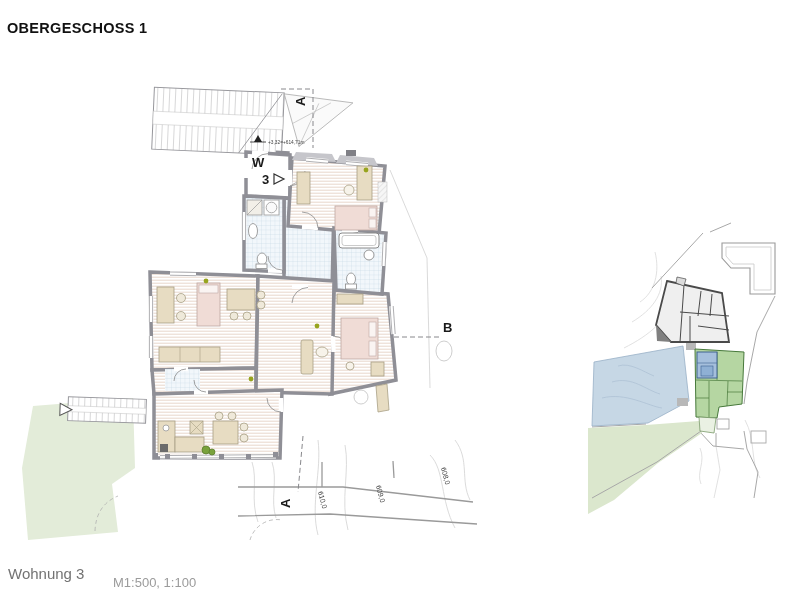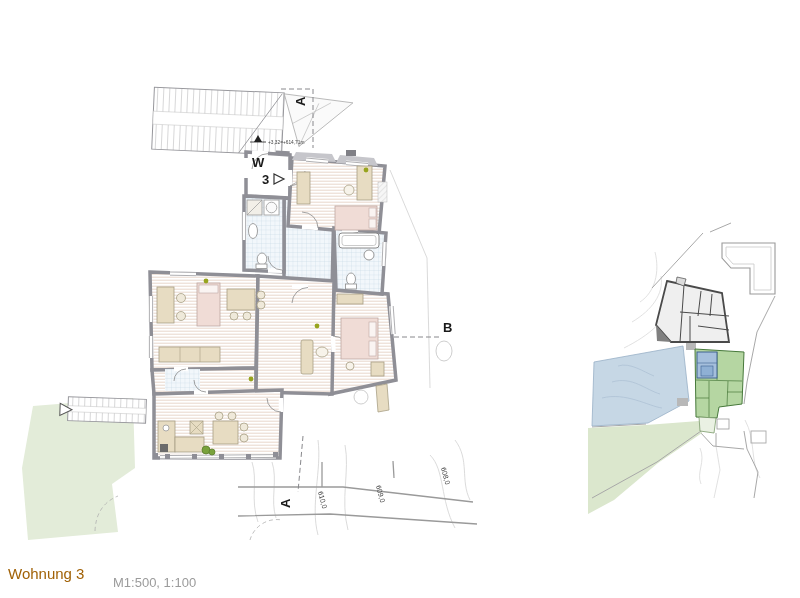--- a/index.html
+++ b/index.html
@@ -1,31 +1,32 @@
 <!DOCTYPE html>
 <html><head>
 <meta charset="utf-8">
 <style>
   html,body{margin:0;padding:0;background:#fff;}
   .canvas{position:relative;width:800px;height:598px;background:#ffffff;overflow:hidden;
           font-family:"Liberation Sans", sans-serif;}
   .page-title{position:absolute;left:7px;top:20px;font-size:14.5px;font-weight:bold;
               letter-spacing:.3px;color:#111;}
-  .footer-apartment{position:absolute;left:8px;top:565px;font-size:15px;color:#a16207;}
+  .footer-apartment{position:absolute;left:8px;top:565px;font-size:15px;color:#737373;}
   .footer-scale{position:absolute;left:113px;top:575px;font-size:13px;color:#9b9b9b;}
   svg text{font-family:"Liberation Sans", sans-serif;}
   .marker{font-weight:bold;font-size:13px;fill:#1a1a1a;}
   .contour-label{font-size:7px;fill:#3a3a3a;}
   .elev-label{font-size:4.8px;fill:#444;}
 </style>
 </head>
 <body>
 
 <div class="canvas">
 
+  <div class="page-title">OBERGESCHOSS 1</div>
 
   <svg width="800" height="598" viewBox="0 0 800 598">
     <defs>
       <pattern id="wood" width="6" height="3" patternUnits="userSpaceOnUse">
         <rect width="6" height="3" fill="#ffffff"></rect>
         <line x1="0" y1="1.2" x2="6" y2="1.2" stroke="#e8d7cc" stroke-width="1"></line>
       </pattern>
       <pattern id="tile" width="4.5" height="4.5" patternUnits="userSpaceOnUse">
         <rect width="4.5" height="4.5" fill="#f2f7fb"></rect>
         <path d="M4.5,0 L0,0 L0,4.5" fill="none" stroke="#bdd3e4" stroke-width="0.5"></path>

